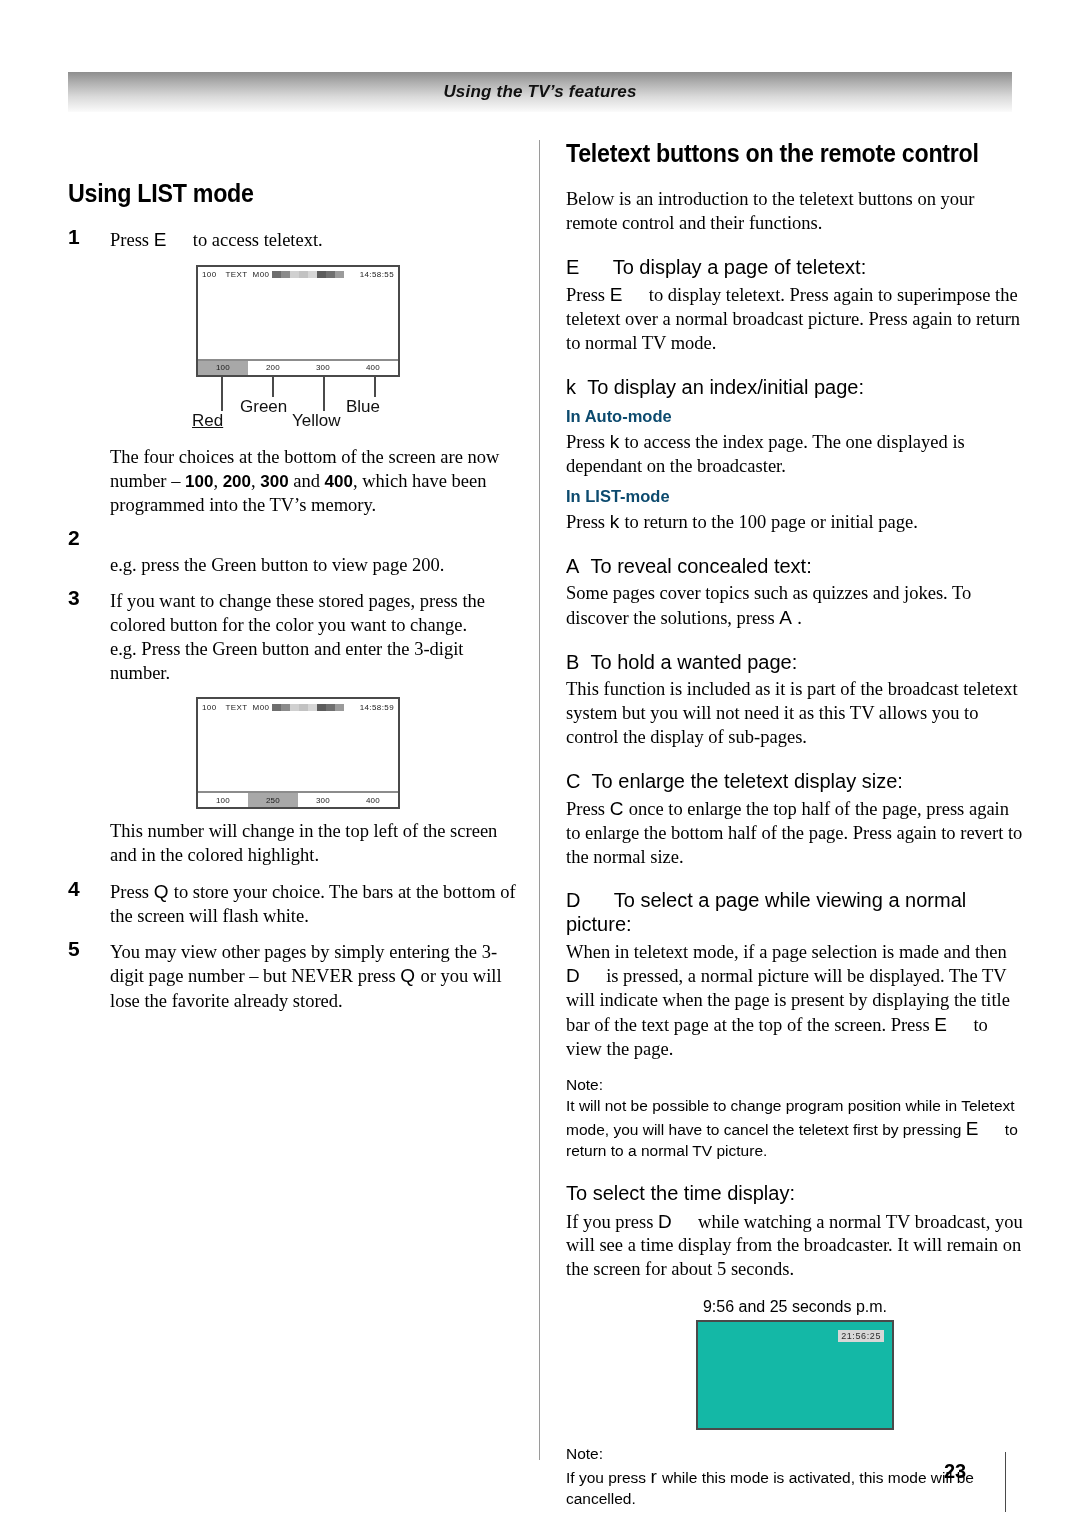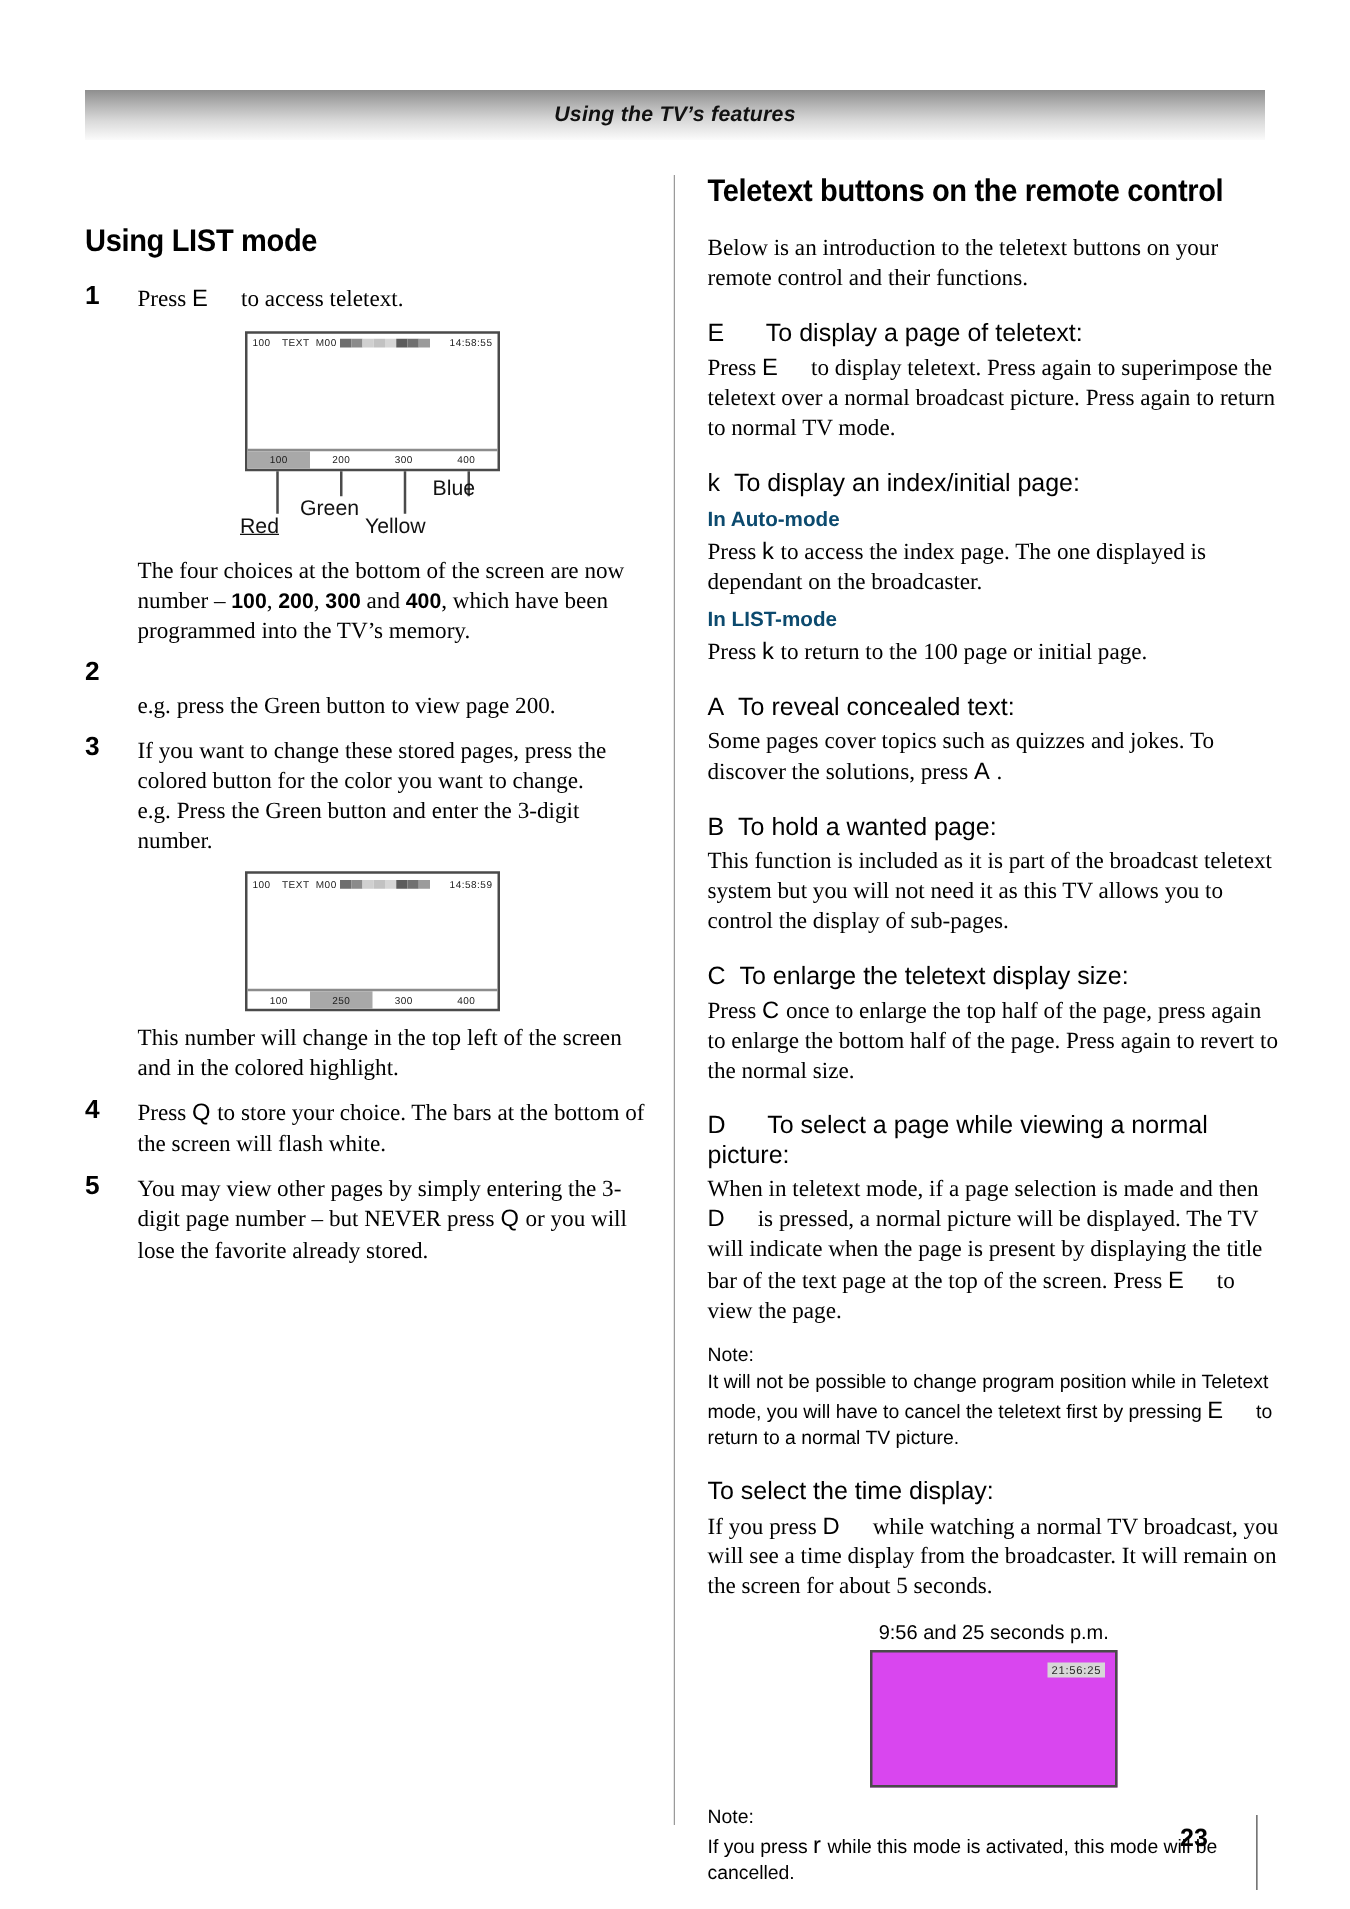--- a/index.html
+++ b/index.html
@@ -231,21 +231,21 @@
   .timefig-cap {
     font-family: "Liberation Sans", sans-serif;
     font-size: 16px;
     margin-bottom: 4px;
   }
   .tv-time {
     position: relative;
     width: 198px;
     height: 110px;
     border: 2px solid #4a4a4a;
-    background: #d946ef;
+    background: #14b8a6;
     margin: 0 auto;
     box-sizing: border-box;
   }
   .time-chip {
     position: absolute;
     right: 8px;
     top: 8px;
     background: #d7d7d7;
     color: #2a2a2a;
     font-family: "Liberation Sans", sans-serif;
@@ -317,21 +317,21 @@
         </div>
     </div>
     <div class="callouts">
         <div class="lead" style="left: 25px; height: 34px;"></div>
         <div class="clabel" style="left: -4px; top: 34px; text-decoration: underline;">Red</div>
         <div class="lead" style="left: 76px; height: 20px;"></div>
         <div class="clabel" style="left: 44px; top: 20px;">Green</div>
         <div class="lead" style="left: 127px; height: 34px;"></div>
         <div class="clabel" style="left: 96px; top: 34px;">Yellow</div>
         <div class="lead" style="left: 178px; height: 20px;"></div>
-        <div class="clabel" style="left: 150px; top: 4px;">Blue</div>
+        <div class="clabel" style="left: 150px; top: 20px;">Blue</div>
       </div>
   </div>
 
   <p class="para"><span>The four choices at the bottom of the screen are now number – </span><b class="num">100</b><span>, </span><b class="num">200</b><span>, </span><b class="num">300</b><span> and </span><b class="num">400</b><span>, which have been programmed into the TV’s memory.</span></p>
 
   <div class="step">
     <span class="step-num">2</span>
     <div class="step-body">
       <br>
       <span>e.g. press the Green button to view page 200.</span>

